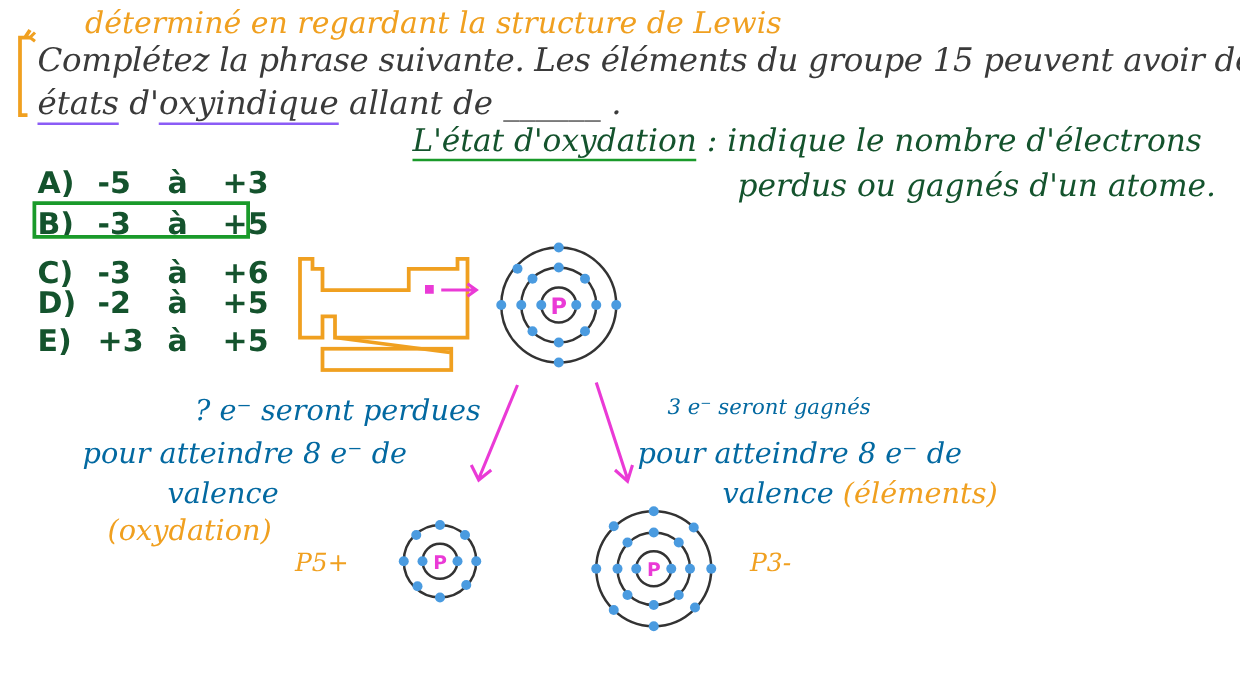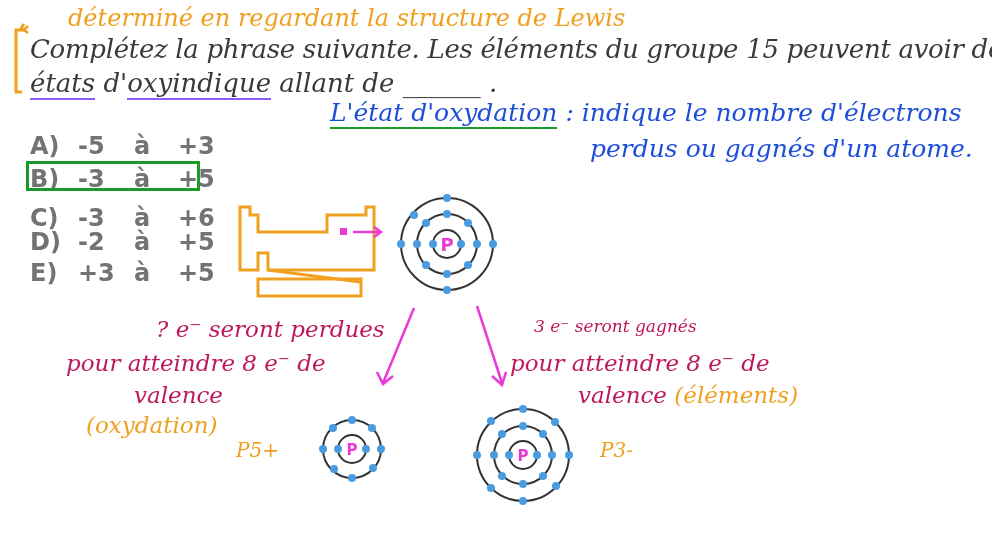--- a/index.html
+++ b/index.html
@@ -1,25 +1,25 @@
 <!DOCTYPE html>
 <html><head>
 <meta charset="utf-8">
 <style>
   html, body { margin:0; padding:0; }
   body { width:992px; height:558px; background:#ffffff; position:relative; overflow:hidden;
          font-family:"DejaVu Sans", sans-serif; }
   .hw { position:absolute; white-space:nowrap; font-family:"DejaVu Serif", serif; font-style:italic; line-height:1; }
   .orange { color:#f0a020; }
   .dark { color:#3a3a3a; }
-  .green { color:#1d4ed8; }
-  .magenta { color:#be185d; }
+  .green { color:#14532d; }
+  .magenta { color:#0369a1; }
   .u-orange { border-bottom:2px solid #8b5cf6; }
   .u-green { border-bottom:2px solid #1a9a2a; }
-  .opt { position:absolute; font-family:"DejaVu Sans", sans-serif; font-weight:bold; color:#737373; font-size:24px; white-space:nowrap; }
+  .opt { position:absolute; font-family:"DejaVu Sans", sans-serif; font-weight:bold; color:#14532d; font-size:24px; white-space:nowrap; }
   .opt span { display:inline-block; }
   .opt .lbl { width:48px; }
   .opt .lo { width:56px; text-align:left; }
   .opt .a { width:44px; }
   .opt .hi { width:50px; }
   svg { position:absolute; left:0; top:0; }
 </style>
 </head>
 <body>
 

